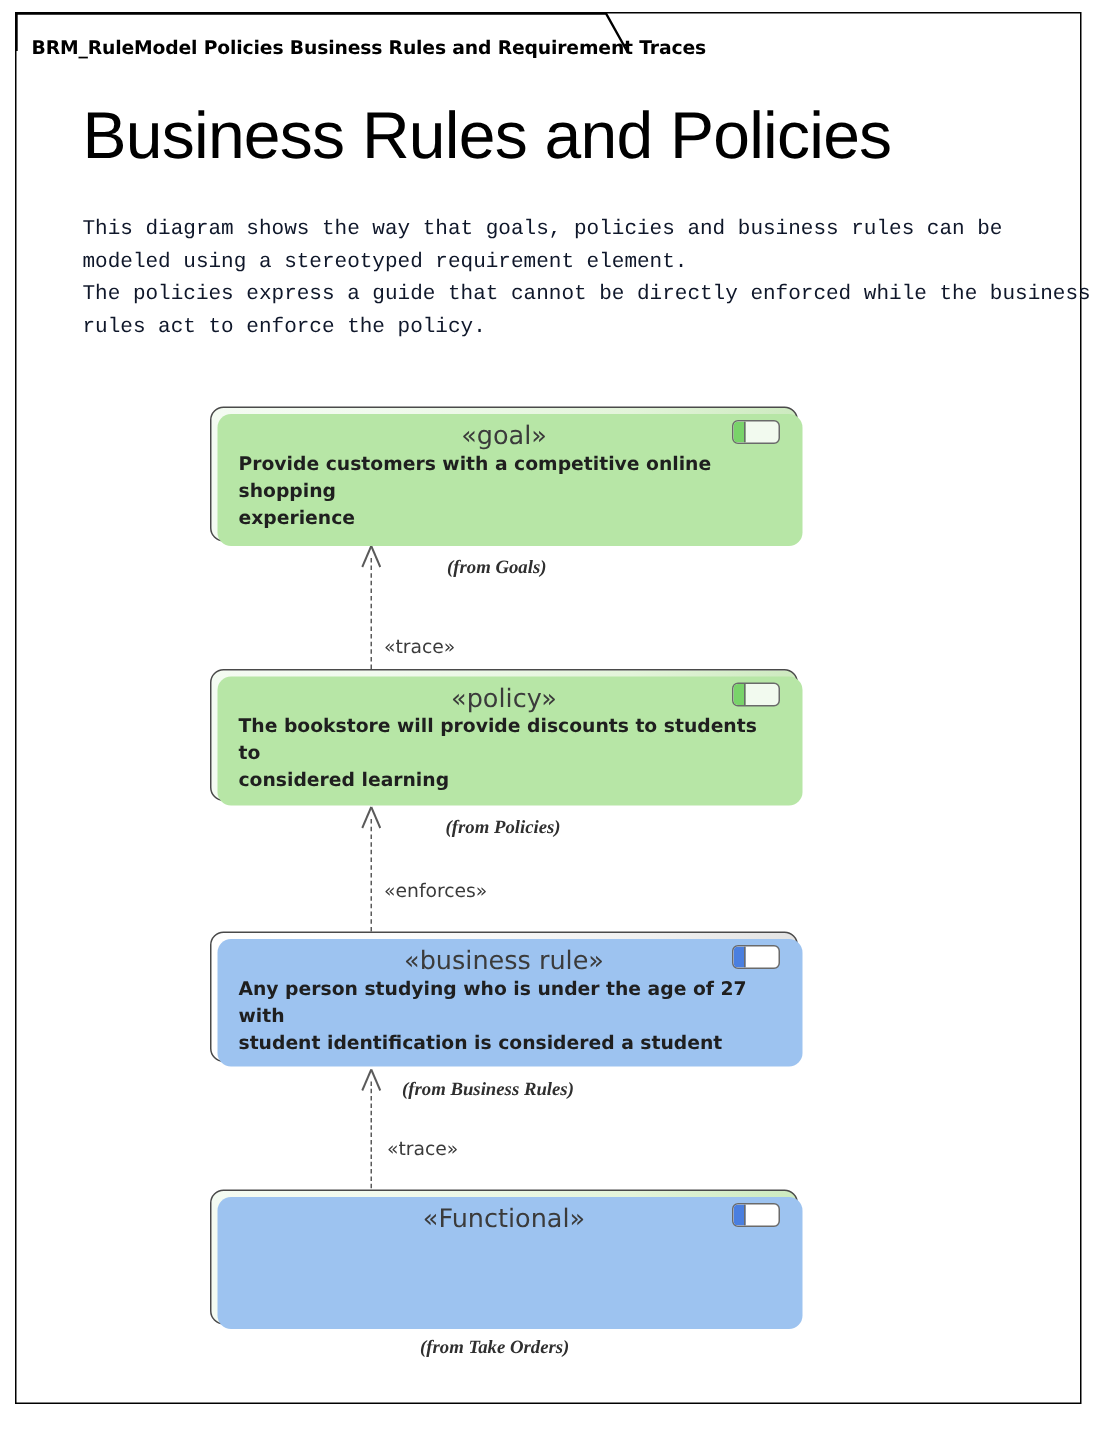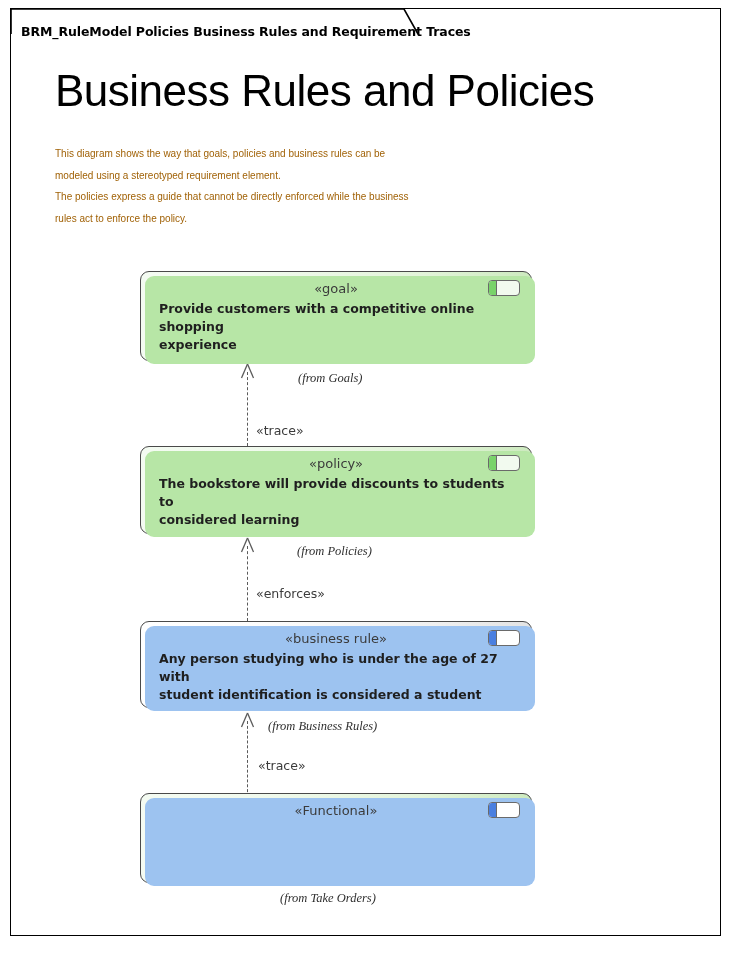--- a/index.html
+++ b/index.html
@@ -69,24 +69,24 @@
     color: #000000;
     font-family: "Liberation Sans", "DejaVu Sans", sans-serif;
     letter-spacing: -0.5px;
     white-space: nowrap;
   }
   #diagram-description {
     position: absolute;
     left: 55px;
     top: 143px;
     width: 620px;
-    font-size: 10px;
+    font-size: 14px;
     line-height: 21.5px;
-    color: #a16207;
-    font-family: Liberation Sans, sans-serif;
+    color: #0f172a;
+    font-family: Liberation Mono, monospace;
   }
   #diagram-description .desc-line {
     display: block;
     white-space: nowrap;
   }
 
   
   .uml-box {
     position: absolute;
     box-sizing: border-box;
@@ -108,21 +108,21 @@
   .uml-box.grey    { background: linear-gradient(to right, #ffffff 0%, #fdfdfd 30%, #f0f0f0 75%, #e3e3e3 100%); }
   .uml-box.grey    .shadow { background: #9dc3f0; }
   .uml-box.green.blueshadow .shadow { background: #9dc3f0; }
 
   .uml-box .stereotype {
     position: absolute;
     left: 0;
     right: 0;
     top: 9px;
     text-align: center;
-    font-size: 13px;
+    font-size: 17px;
     color: #3b3b3b;
     font-family: "DejaVu Sans", "Liberation Sans", sans-serif;
   }
   .uml-box .element-name {
     position: absolute;
     left: 18px;
     right: 18px;
     top: 28px;
     font-size: 12.5px;
     font-weight: bold;
@@ -182,21 +182,21 @@
     white-space: nowrap;
     z-index: 4;
     font-family: "DejaVu Sans", "Liberation Sans", sans-serif;
   }
 
   
   .from-caption {
     position: absolute;
     font-size: 12.5px;
     font-style: italic;
-    font-weight: normal;
+    font-weight: bold;
     color: #2f2f2f;
     white-space: nowrap;
     z-index: 4;
     font-family: "Liberation Serif", "DejaVu Serif", serif;
   }
 </style>
 </head>
 <body>
 
 <div id="page-frame"></div>

